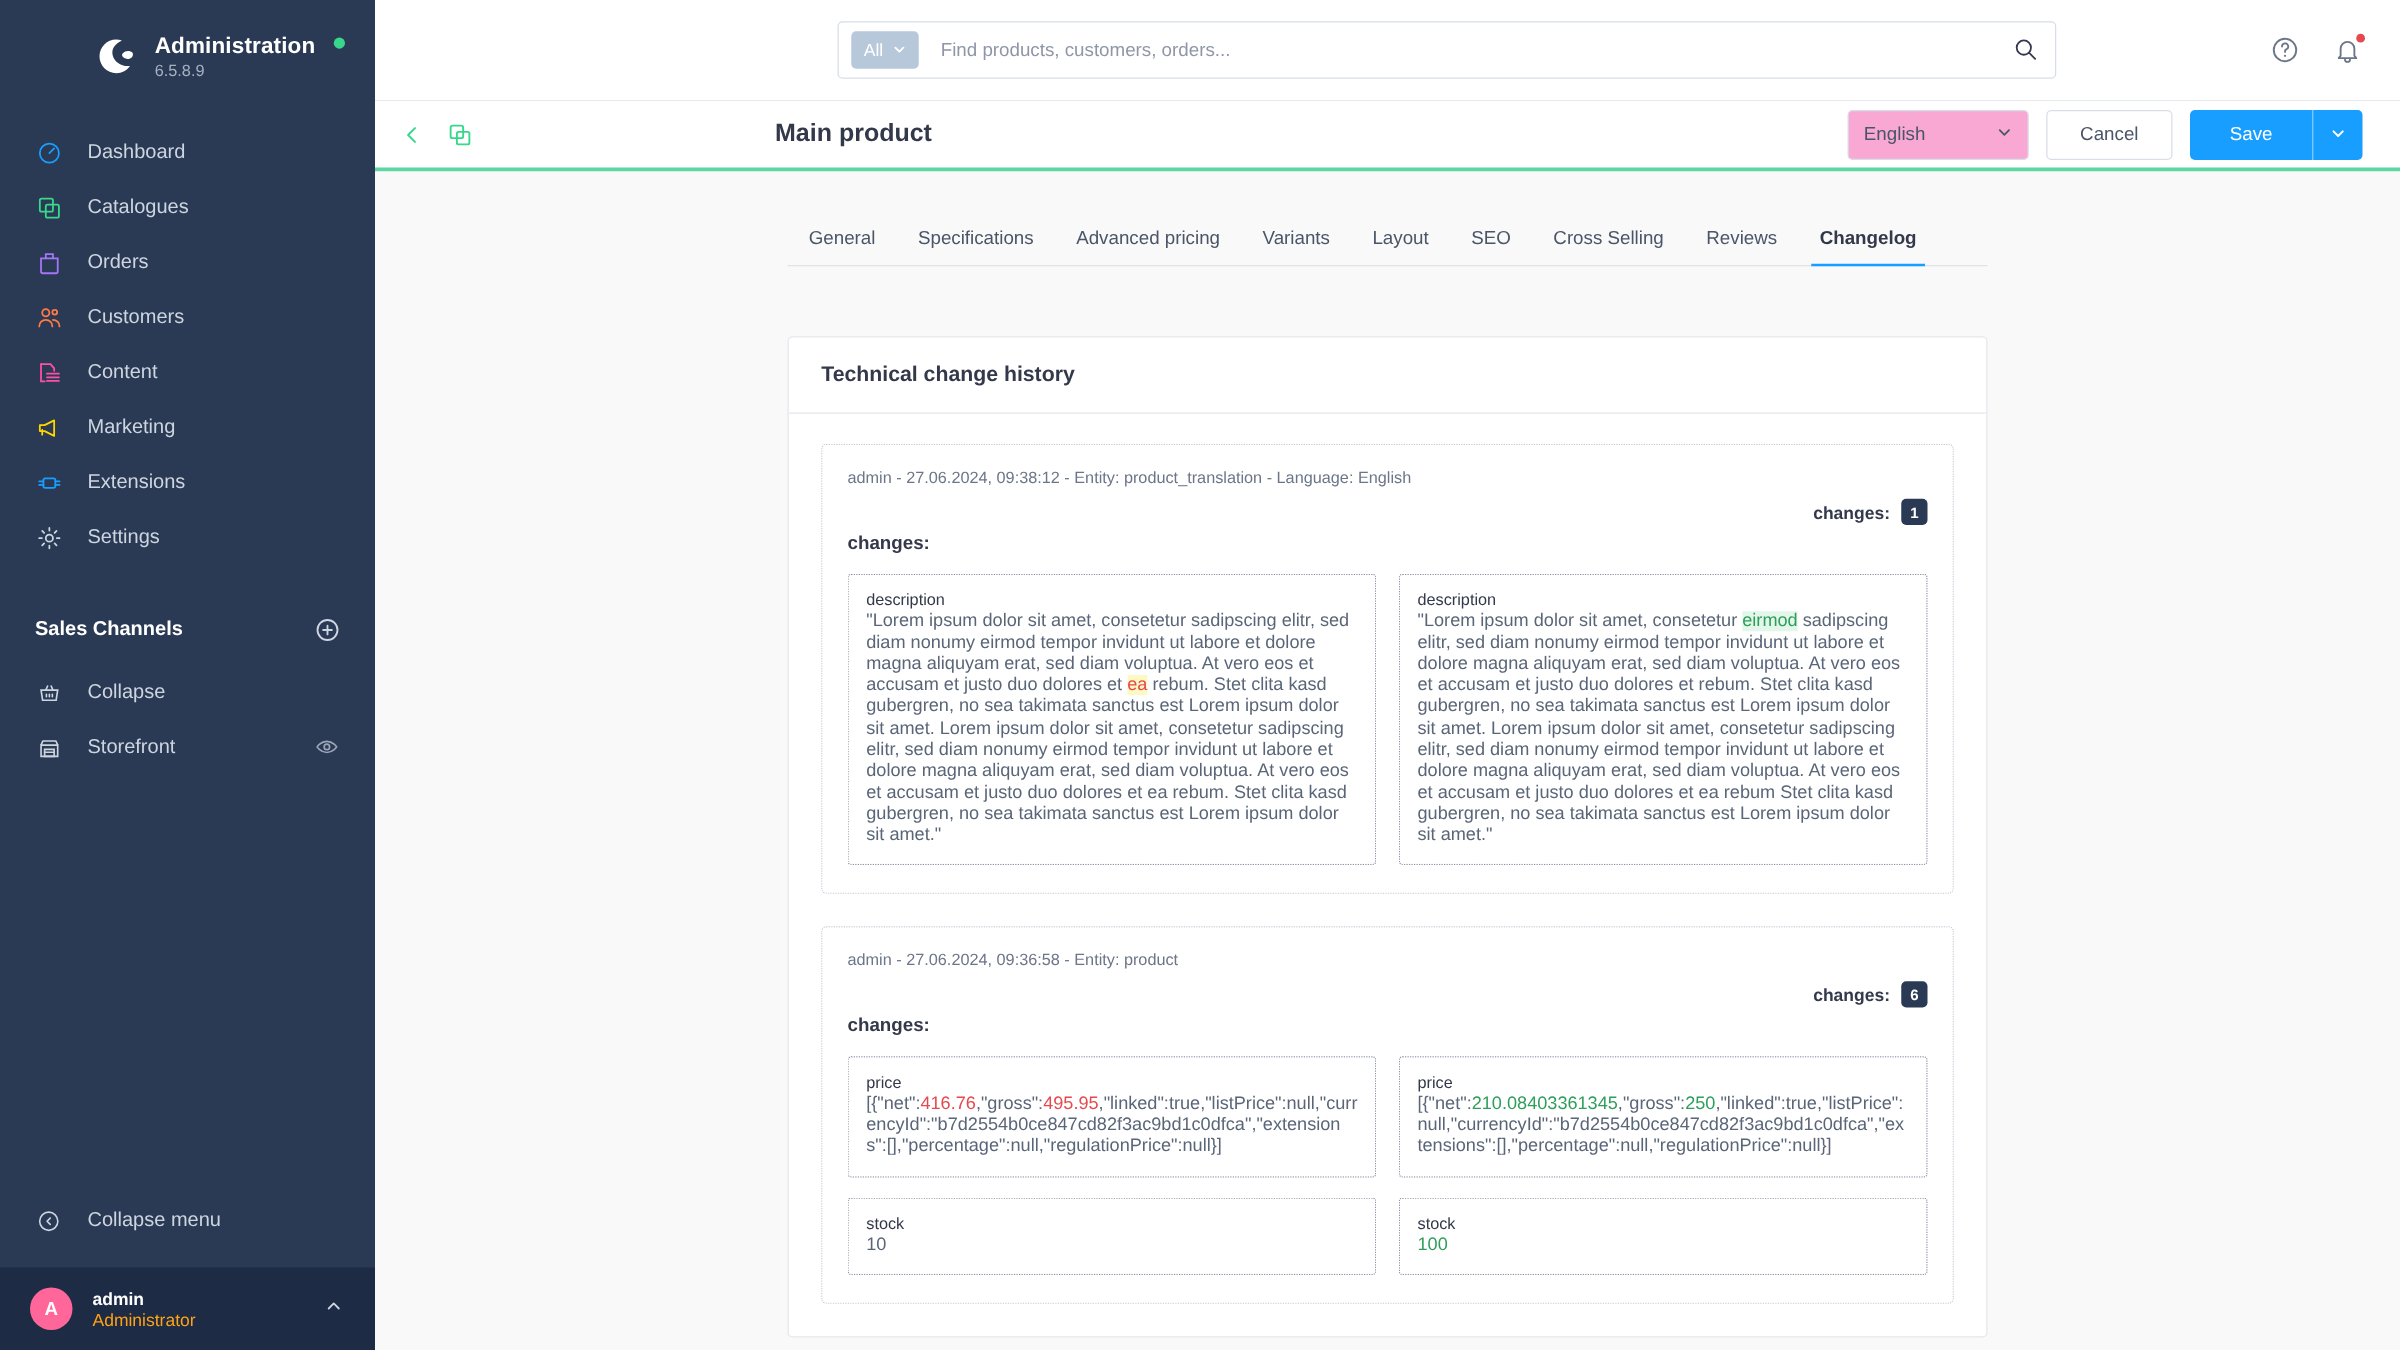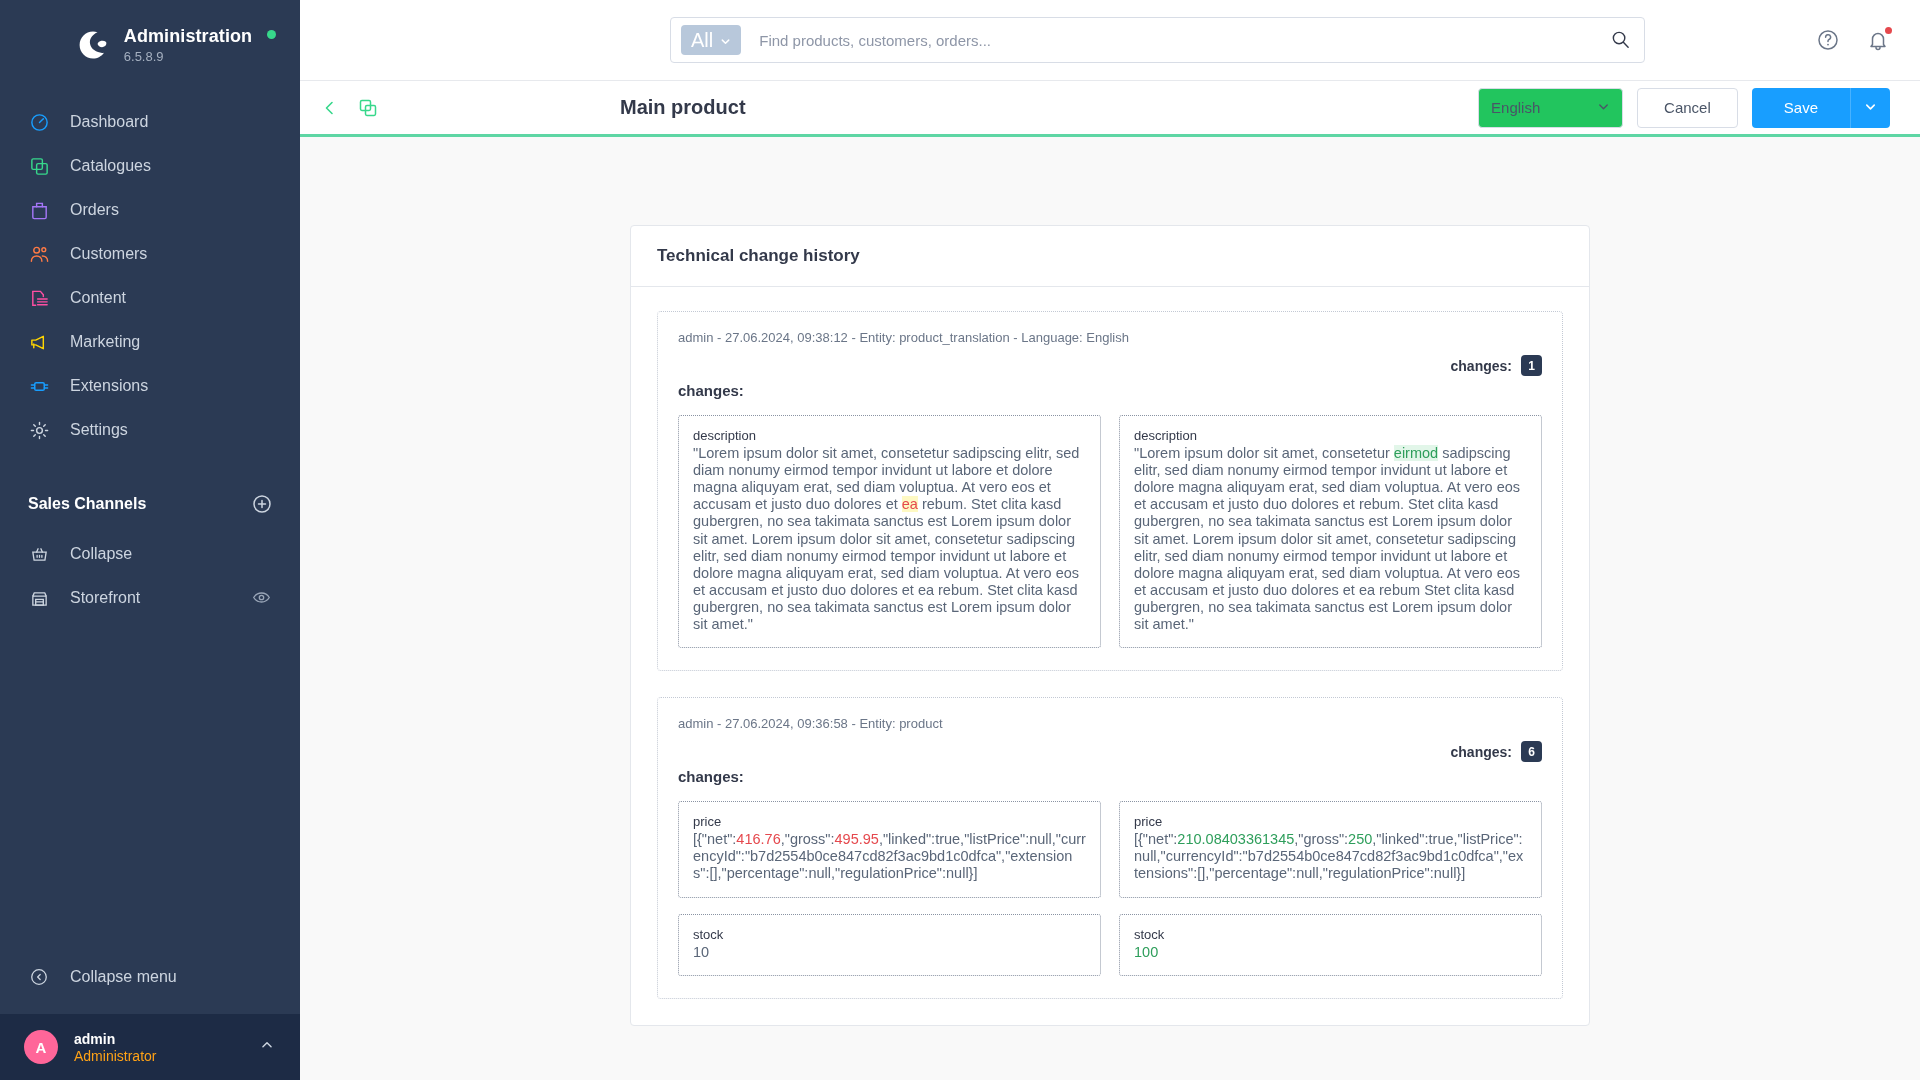--- a/index.html
+++ b/index.html
@@ -84,21 +84,21 @@
   .search-wrap {
     position: absolute; left: 370px; width: 975px;
     height: 46px;
     background: #fff; border: 1px solid #d8dde6; border-radius: 4px;
     display: flex; align-items: center; padding: 0 8px 0 10px;
   }
   .search-scope {
     background: #b8c8db; color: #fff; border-radius: 4px;
     height: 30px; padding: 0 10px;
     display: flex; align-items: center; gap: 7px;
-    font-size: 20px; cursor: pointer; text-align: right;
+    font-size: 14px; cursor: pointer; text-align: right;
   }
   .search-input {
     flex: 1; border: none; outline: none;
     font-size: 15px; color: #33394a;
     font-family: "Liberation Sans", sans-serif;
     padding-left: 18px; background: transparent;
   }
   .search-input::placeholder { color: #8e96a7; }
   .search-go { width: 22px; height: 22px; cursor: pointer; margin-right: 4px; }
   .topbar-right {
@@ -119,21 +119,21 @@
   }
   .ph-left { display: flex; align-items: center; gap: 18px; }
   .ph-back, .ph-dup { width: 20px; height: 20px; cursor: pointer; }
   .ph-title {
     position: absolute; left: 320px;
     font-size: 20px; color: #33394a; font-weight: bold;
   }
   .ph-right { margin-left: auto; display: flex; align-items: center; gap: 14px; }
   .lang-select {
     width: 145px; height: 40px;
-    border: 1px solid #d8dde6; border-radius: 4px; background: #22c55e;
+    border: 1px solid #d8dde6; border-radius: 4px; background: #f9a8d4;
     display: flex; align-items: center; justify-content: space-between;
     padding: 0 12px; font-size: 15px; color: #4a5567; cursor: pointer;
   }
   .btn-cancel {
     height: 40px; padding: 0 26px;
     border: 1px solid #d8dde6; border-radius: 4px; background: #fff;
     font-size: 15px; color: #4a5567; cursor: pointer;
     font-family: "Liberation Sans", sans-serif;
   }
   .btn-save-group { display: flex; }
@@ -465,20 +465,31 @@
             </span>
           </button>
         </span>
       </div>
     </div>
 
     <div class="content">
       <div class="content-inner">
         <div class="col">
 
+          <div class="tabs">
+            <div class="tab">General</div>
+            <div class="tab">Specifications</div>
+            <div class="tab">Advanced pricing</div>
+            <div class="tab">Variants</div>
+            <div class="tab">Layout</div>
+            <div class="tab">SEO</div>
+            <div class="tab">Cross Selling</div>
+            <div class="tab">Reviews</div>
+            <div class="tab active">Changelog</div>
+          </div>
 
           <div class="card">
             <div class="card-head">Technical change history</div>
             <div class="card-body">
 
               <div class="entry">
                 <div class="entry-meta">admin - 27.06.2024, 09:38:12 - Entity: product_translation - Language: English</div>
                 <div class="entry-badge-row">
                   <span class="entry-badge-label">changes:</span>
                   <span class="entry-badge">1</span>

